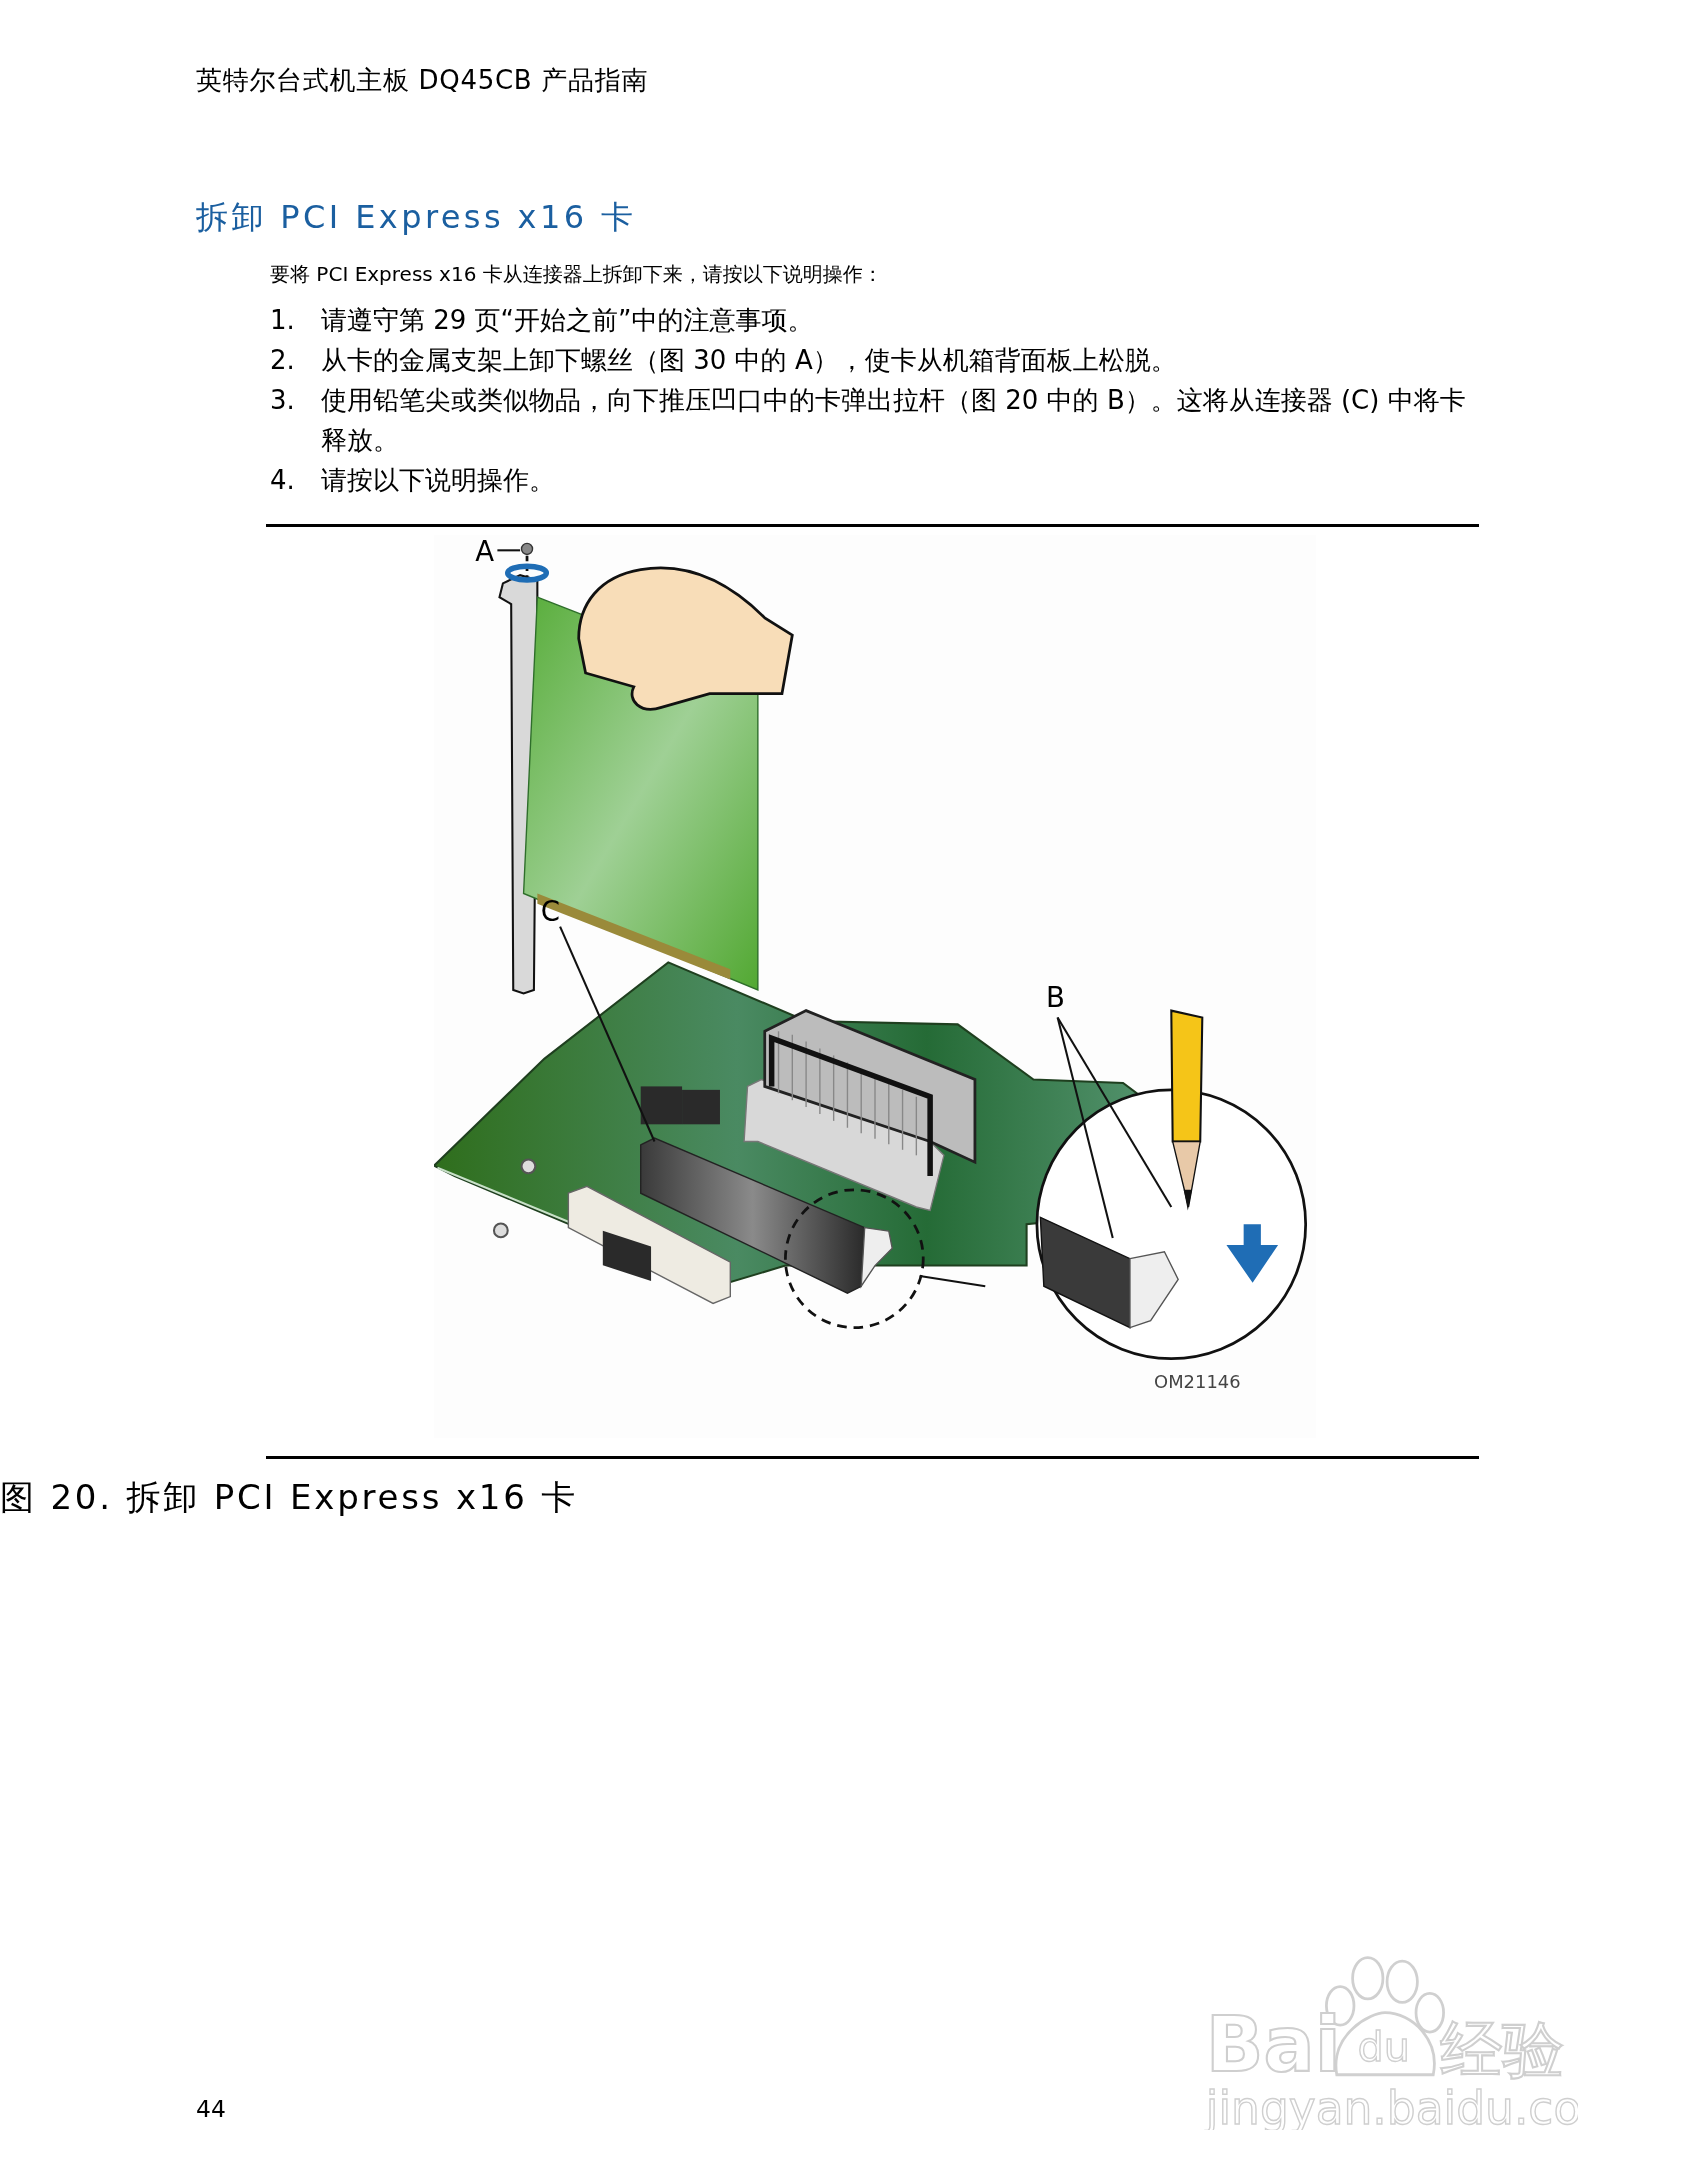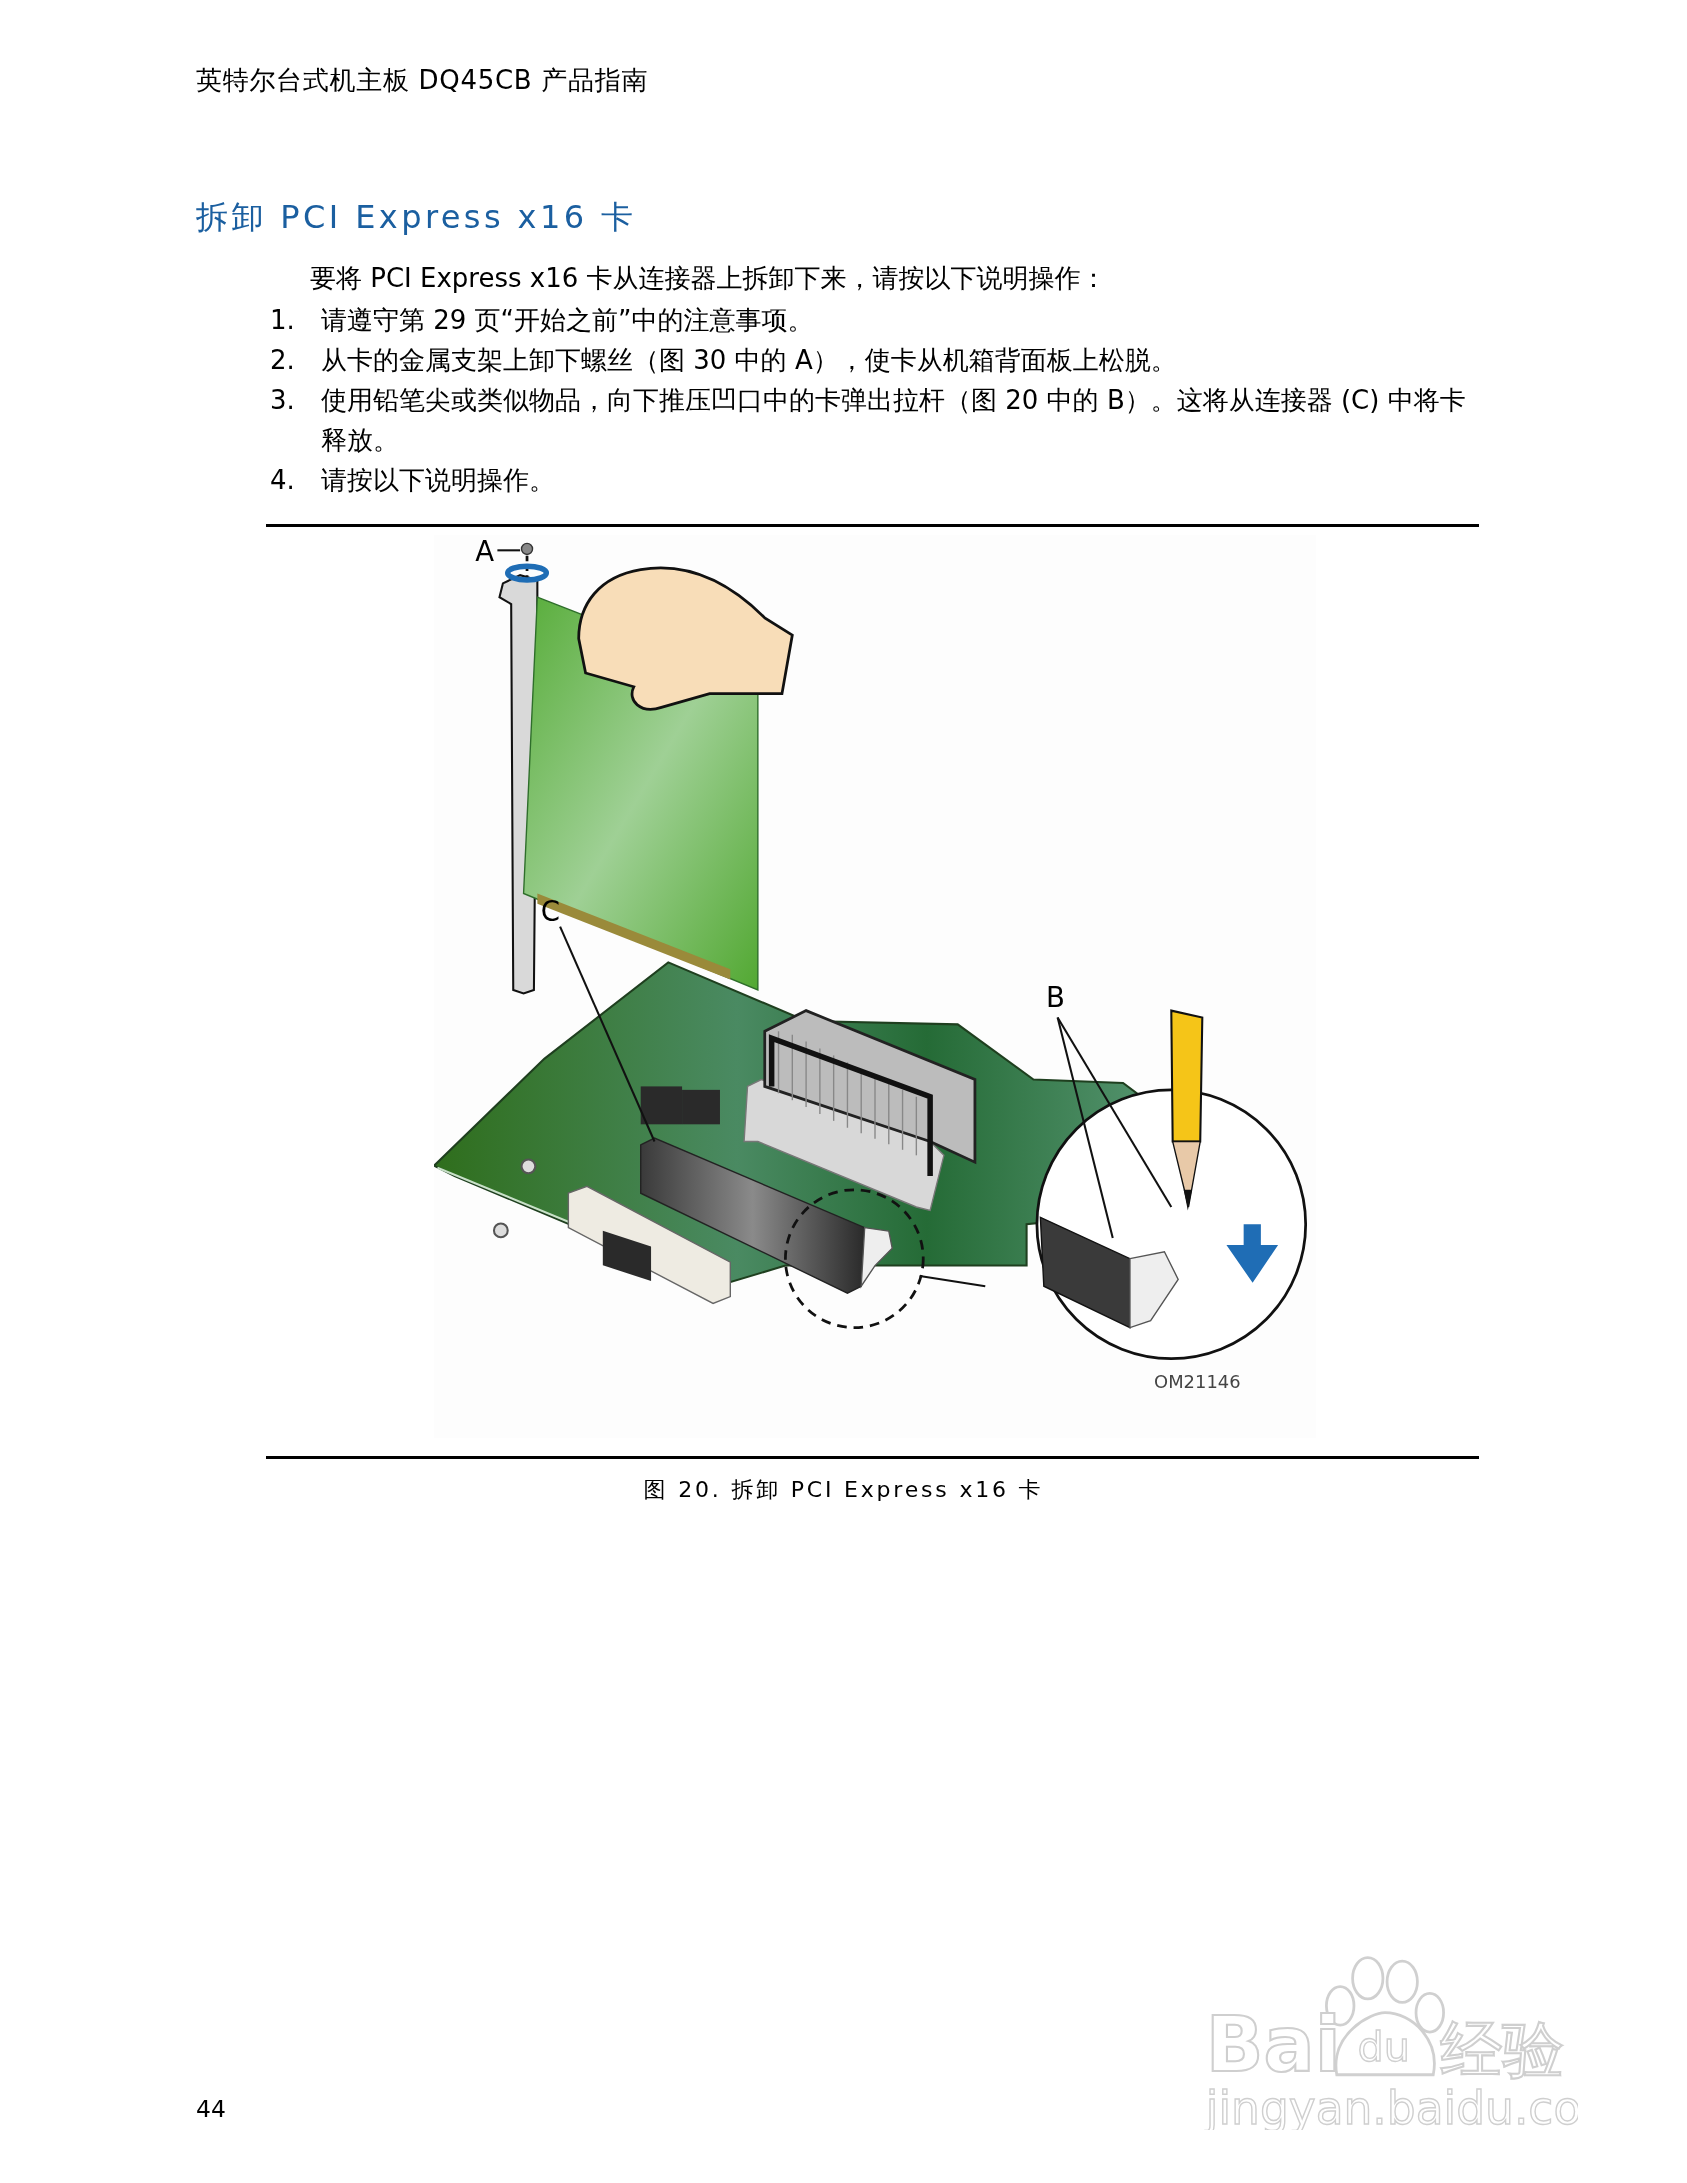--- a/index.html
+++ b/index.html
@@ -1,27 +1,27 @@
 <!DOCTYPE html>
 <html style="font-size:11px"><head>
 <meta charset="utf-8">
 <style>
   html, body { margin:0; padding:0; background:#ffffff; }
   body { width:1687px; height:2183px; position:relative; overflow:hidden;
          font-family:"DejaVu Sans","Liberation Sans",sans-serif; color:#000; }
   .running-header { position:absolute; left:196px; top:63px; font-size:26px; letter-spacing:0.7px; }
   .section-title { position:absolute; left:196px; top:196px; font-size:32px; color:#1b5fa0; letter-spacing:3.4px; }
-  .intro { position:absolute; left:270px; top:261px; font-size:26px;margin-left:40px; }
+  .intro { position:absolute; left:270px; top:261px; font-size:20px; }
   .steps { position:absolute; left:270px; top:300px; width:1206px; margin:0; padding:0; list-style:none; font-size:26px; line-height:40px; }
   .steps li { display:flex; }
   .steps .num { width:51px; flex:none; }
   .steps .txt { flex:1; }
   .rule { position:absolute; left:266px; width:1213px; height:2.8px; background:#000; }
   .figure { position:absolute; left:434px; top:535px; width:882px; height:903px; background:#fdfdfd; }
-  .caption { position:absolute; left:0; width:1687px; text-align:center; top:1475px; font-size:22px; letter-spacing:2.8px; }
+  .caption { position:absolute; left:0; width:1687px; top:1475px; font-size:34px; letter-spacing:2.8px; }
   .page-number { position:absolute; left:196px; top:2095px; font-size:23.4px; }
   .watermark { position:absolute; left:1192px; top:1923px; width:386px; height:207px; }
   .lbl { font-family:"DejaVu Sans",sans-serif; }
 </style>
 </head>
 <body>
 
 <div class="running-header">英特尔台式机主板 DQ45CB 产品指南</div>
 
 <div class="section-title">拆卸 PCI Express x16 卡</div>

